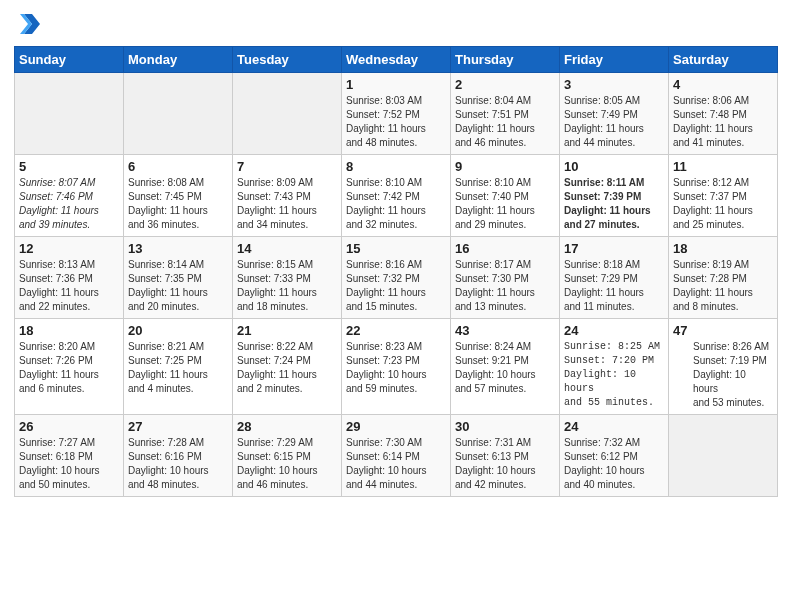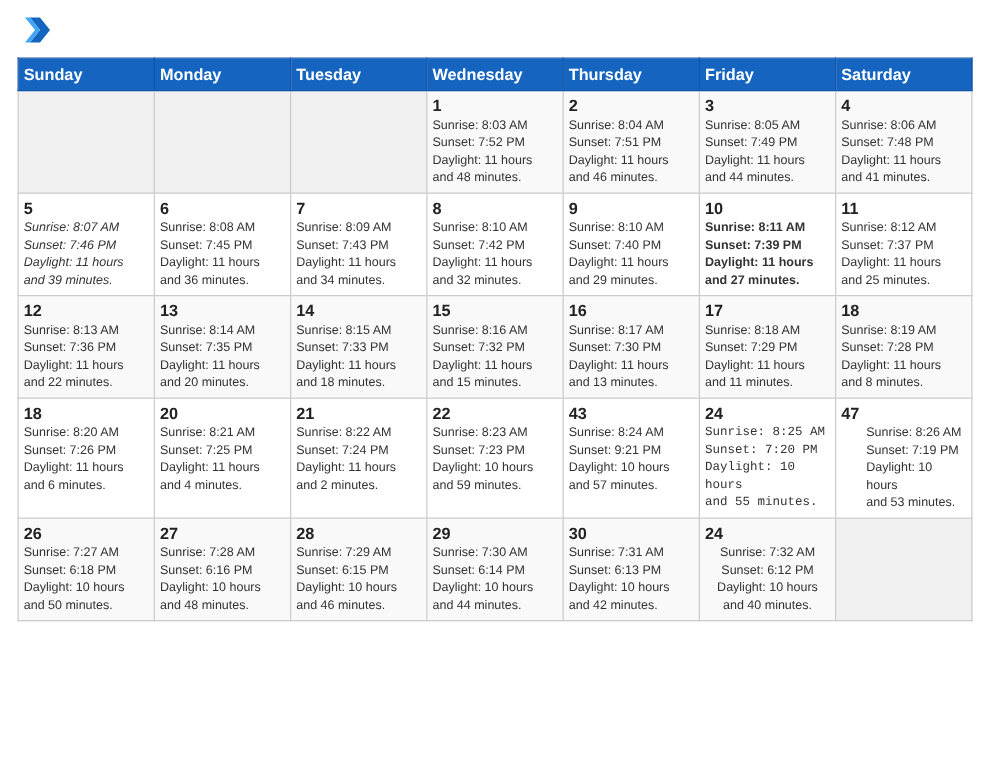--- a/index.html
+++ b/index.html
@@ -342,21 +342,21 @@
           </td>
           <td>
             <div class="day-number">30</div>
             <div class="day-info" style="white-space: pre-line;">Sunrise: 7:31 AM
 Sunset: 6:13 PM
 Daylight: 10 hours
 and 42 minutes.</div>
           </td>
           <td>
             <div class="day-number">24</div>
-            <div class="day-info" style="white-space: pre-line; text-align: center;">Sunrise: 7:32 AM
+            <div class="day-info" style="white-space: pre-line;">Sunrise: 7:32 AM
 Sunset: 6:12 PM
 Daylight: 10 hours
 and 40 minutes.</div>
           </td>
           <td class="empty"></td>
         </tr>
       </tbody>
   </table>
 </div>
 

